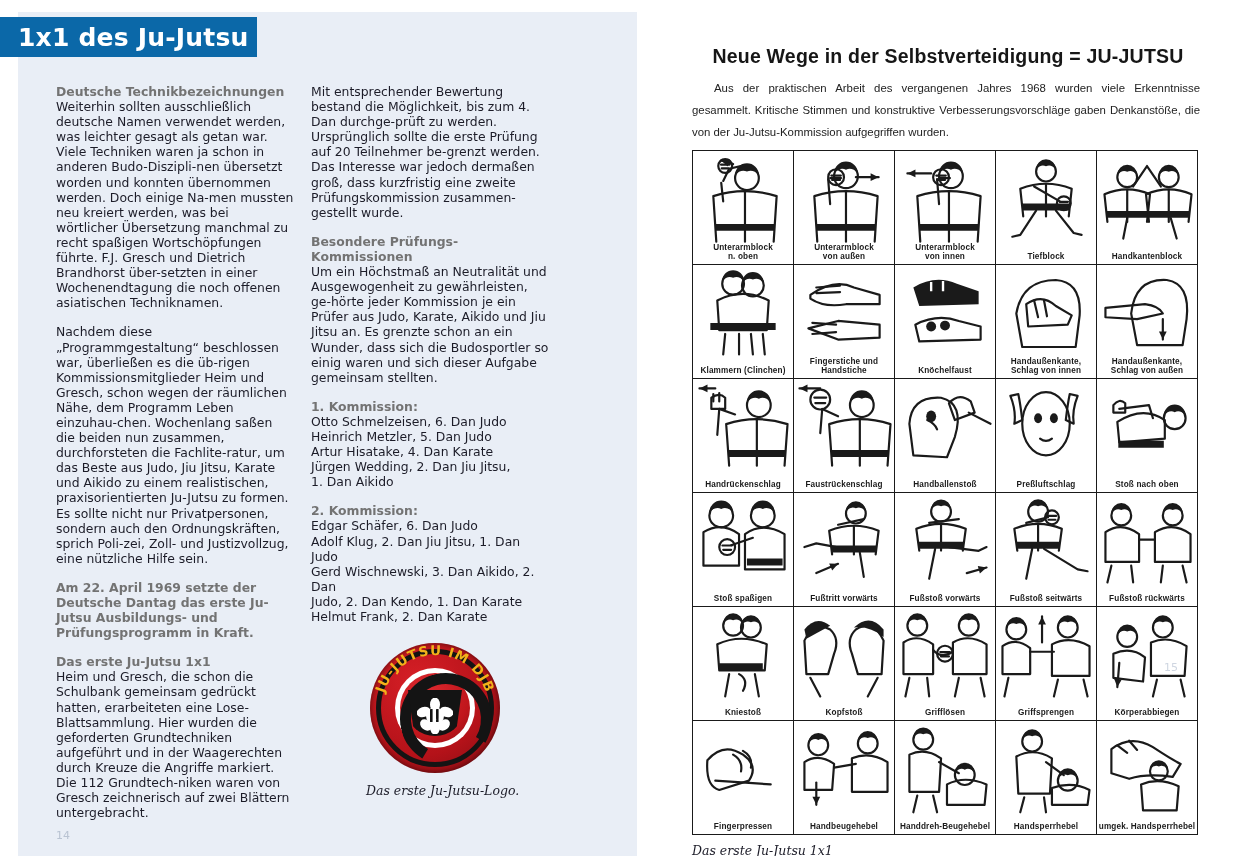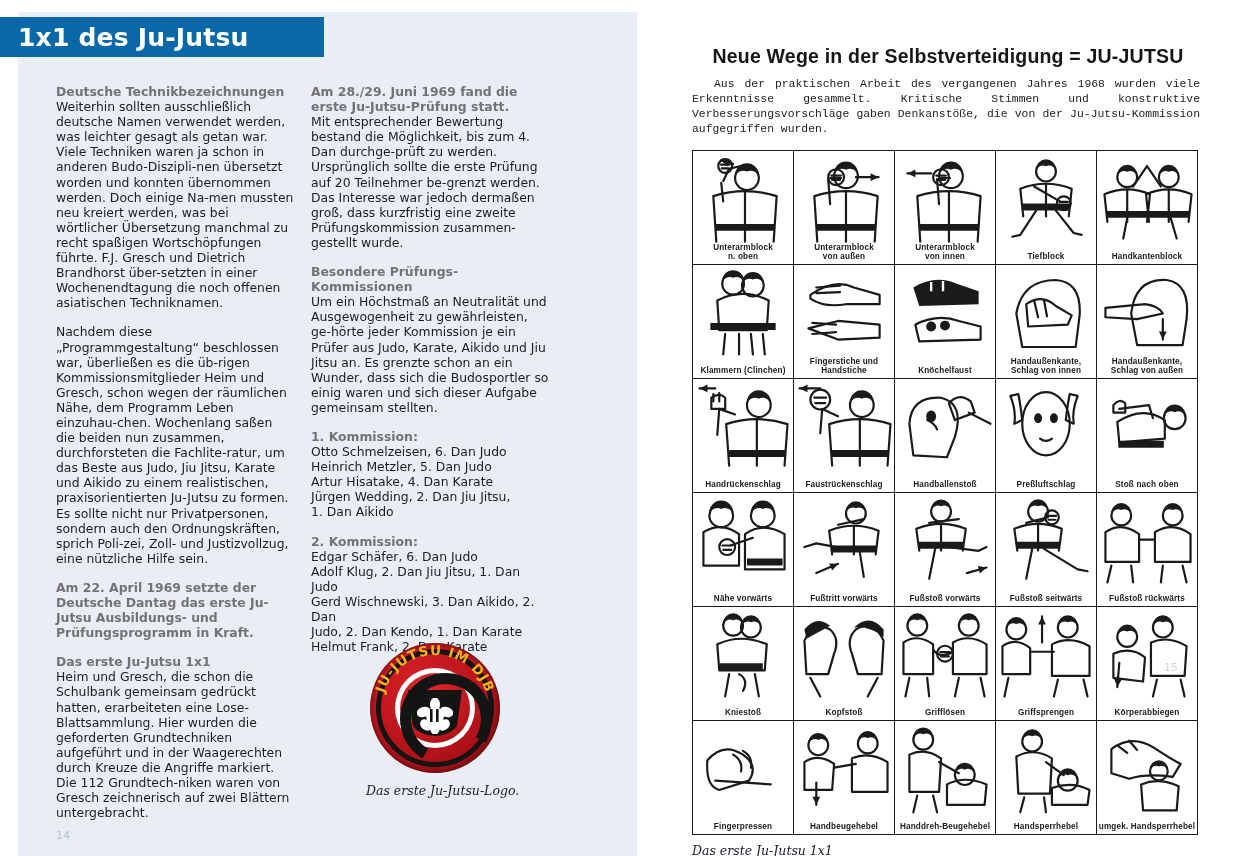--- a/index.html
+++ b/index.html
@@ -41,21 +41,21 @@
     position: absolute;
     left: 0; top: 0;
     width: 637px; height: 12px;
     background: #ffffff;
   }
 
   #title-bar {
     position: absolute;
     left: 0px;
     top: 17px;
-    width: 324px;
+    width: 257px;
     height: 40px;
     background: #0b68a8;
     display: flex;
     align-items: center;
   }
   #title-bar .title-text {
     color: #ffffff;
     font-size: 25px;
     font-weight: bold;
     letter-spacing: 0.2px;
@@ -180,27 +180,27 @@
   #sheet-title {
     font-family: "Liberation Sans", sans-serif;
     font-weight: bold;
     font-size: 19.5px;
     color: #161616;
     text-align: center;
     letter-spacing: 0.2px;
     margin-bottom: 9px;
   }
   #sheet-intro {
-    font-family: Liberation Mono, monospace;
+    font-family: Liberation Sans, sans-serif;
     font-size: 11.4px;
     color: #222;
-    line-height: 15px;
+    line-height: 22px;
     text-align: justify;
     text-indent: 22px;
-    margin-bottom: 13px;
+    margin-bottom: 7px;
     width: 508px;
   }
 
   #grid {
     width: 506px;
     border: 1.4px solid #1a1a1a;
     border-collapse: collapse;
     table-layout: fixed;
     background: #fff;
     padding-left: 16px;
@@ -274,21 +274,20 @@
       <span class="hd">Am 22. April 1969 setzte der Deutsche Dantag das erste Ju-Jutsu Ausbildungs- und Prüfungsprogramm in Kraft.</span>
     </div>
     <div class="para">
       <span class="hd">Das erste Ju-Jutsu 1x1</span>
       <span class="body-txt">Heim und Gresch, die schon die Schulbank gemeinsam gedrückt hatten, erarbeiteten eine Lose-Blattsammlung. Hier wurden die geforderten Grundtechniken aufgeführt und in der Waagerechten durch Kreuze die Angriffe markiert. Die 112 Grundtech-niken waren von Gresch zeichnerisch auf zwei Blättern untergebracht.</span>
     </div>
   </div>
 
   <div class="text-col" id="col-2">
     <div class="para">
-      <span class="hd">Am 28./29. Juni 1969 fand die erste Ju-Jutsu-Prüfung statt.</span>
       <span class="body-txt">Mit entsprechender Bewertung bestand die Möglichkeit, bis zum 4. Dan durchge-prüft zu werden. Ursprünglich sollte die erste Prüfung auf 20 Teilnehmer be-grenzt werden. Das Interesse war jedoch dermaßen groß, dass kurzfristig eine zweite Prüfungskommission zusammen-gestellt wurde.</span>
     </div>
     <div class="para">
       <span class="hd">Besondere Prüfungs-Kommissionen</span>
       <span class="body-txt">Um ein Höchstmaß an Neutralität und Ausgewogenheit zu gewährleisten, ge-hörte jeder Kommission je ein Prüfer aus Judo, Karate, Aikido und Jiu Jitsu an. Es grenzte schon an ein Wunder, dass sich die Budosportler so einig waren und sich dieser Aufgabe gemeinsam stellten.</span>
     </div>
     <div class="para">
       <span class="hd">1. Kommission:</span>
       <span class="listline">Otto Schmelzeisen, 6. Dan Judo</span>
       <span class="listline">Heinrich Metzler, 5. Dan Judo</span>
@@ -594,21 +593,21 @@
     <path d="M 10 37.6 Q 28.000000000000004 26.320000000000004 46 39.48 L 46 71.44 L 10 71.44 Z" stroke="#1a1a1a" fill="none" stroke-width="2.2" stroke-linecap="round" stroke-linejoin="round"></path>
     <circle cx="70" cy="20.68" r="12" stroke="#1a1a1a" fill="none" stroke-width="2.2" stroke-linecap="round" stroke-linejoin="round"></circle>
                   <path d="M 58 17.68 a 12 12 0 0 1 24 0 q -6 -6.6000000000000005 -12 -3.5999999999999996 q -6 -3 -12 3.5999999999999996 z" fill="#1a1a1a"></path>
     <path d="M 52 39.48 Q 70 26.320000000000004 92 39.48 L 92 75.2 L 52 75.2 Z" stroke="#1a1a1a" fill="none" stroke-width="2.2" stroke-linecap="round" stroke-linejoin="round"></path>
     <path d="M 60 43.24 L 38 50.760000000000005" stroke="#1a1a1a" fill="none" stroke-width="2.2" stroke-linecap="round" stroke-linejoin="round"></path>
     <circle cx="34" cy="52.64000000000001" r="8" stroke="#1a1a1a" fill="none" stroke-width="2.2" stroke-linecap="round" stroke-linejoin="round"></circle>
                   <path d="M 29.2 51.040000000000006 h 9.6 M 30 55.440000000000005 h 8" stroke="#1a1a1a" fill="none" stroke-width="2.2" stroke-linecap="round" stroke-linejoin="round"></path>
     <path d="M 54 67.67999999999999 L 90 67.67999999999999" fill="#1a1a1a" stroke="#1a1a1a" stroke-width="7"></path>
                 </svg>
               </div>
-              <div class="cell-label">Nähe vorwärts</div>
+              <div class="cell-label">Stoß spaßigen</div>
             </td>
             <td>
               <div class="cell-art">
                 <svg viewBox="0 0 100 94" preserveAspectRatio="xMidYMid meet">
     <circle cx="62" cy="18.8" r="10" stroke="#1a1a1a" fill="none" stroke-width="2.2" stroke-linecap="round" stroke-linejoin="round"></circle>
                   <path d="M 52 16.3 a 10 10 0 0 1 20 0 q -5 -5.5 -10 -3 q -5 -2.5 -10 3 z" fill="#1a1a1a"></path>
     <path d="M 38 60.08 L 35 36.08 Q 60 26.080000000000002 85 36.08 L 82 60.08" stroke="#1a1a1a" fill="none" stroke-width="2.2" stroke-linecap="round" stroke-linejoin="round"></path>
                   <path d="M 60 32.08 L 60 60.08" stroke="#1a1a1a" fill="none" stroke-width="2.2" stroke-linecap="round" stroke-linejoin="round"></path>
     <path d="M 37 54.519999999999996 L 83 54.519999999999996" fill="#1a1a1a" stroke="#1a1a1a" stroke-width="7"></path>
     <path d="M 52 54.519999999999996 L 22 48.88 L 10 52.64000000000001" stroke="#1a1a1a" fill="none" stroke-width="2.2" stroke-linecap="round" stroke-linejoin="round"></path>

